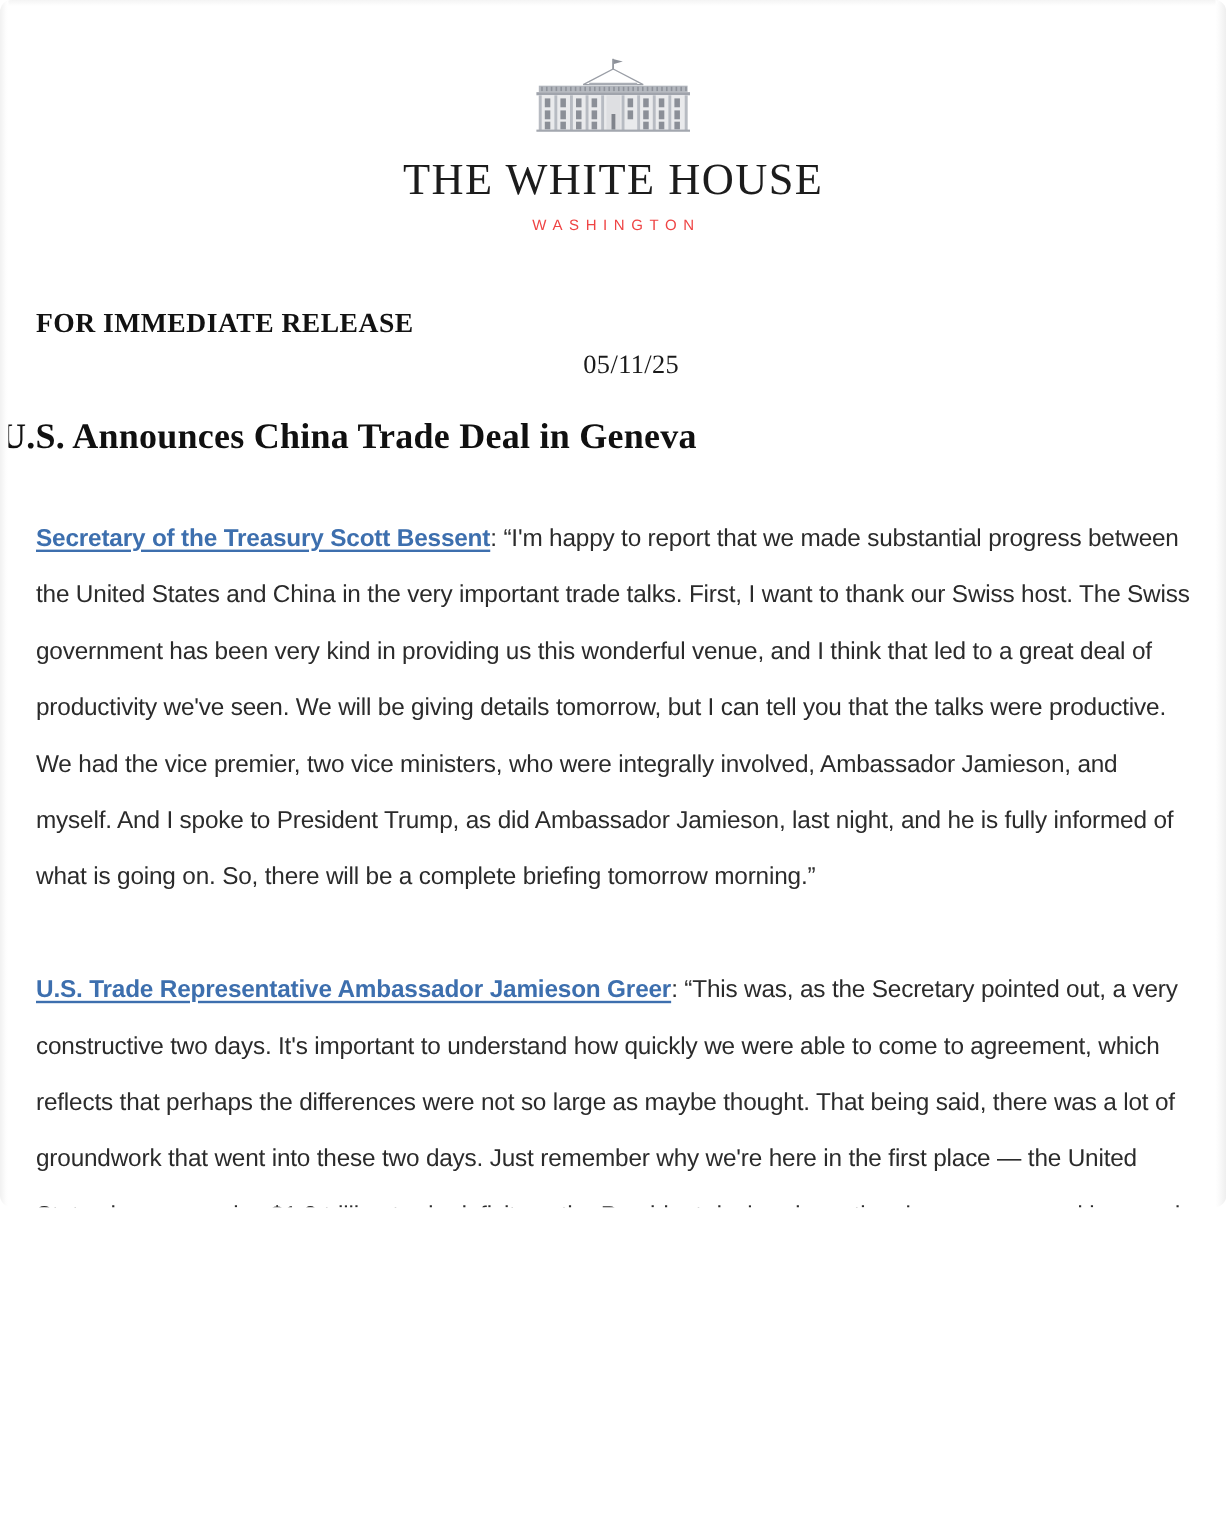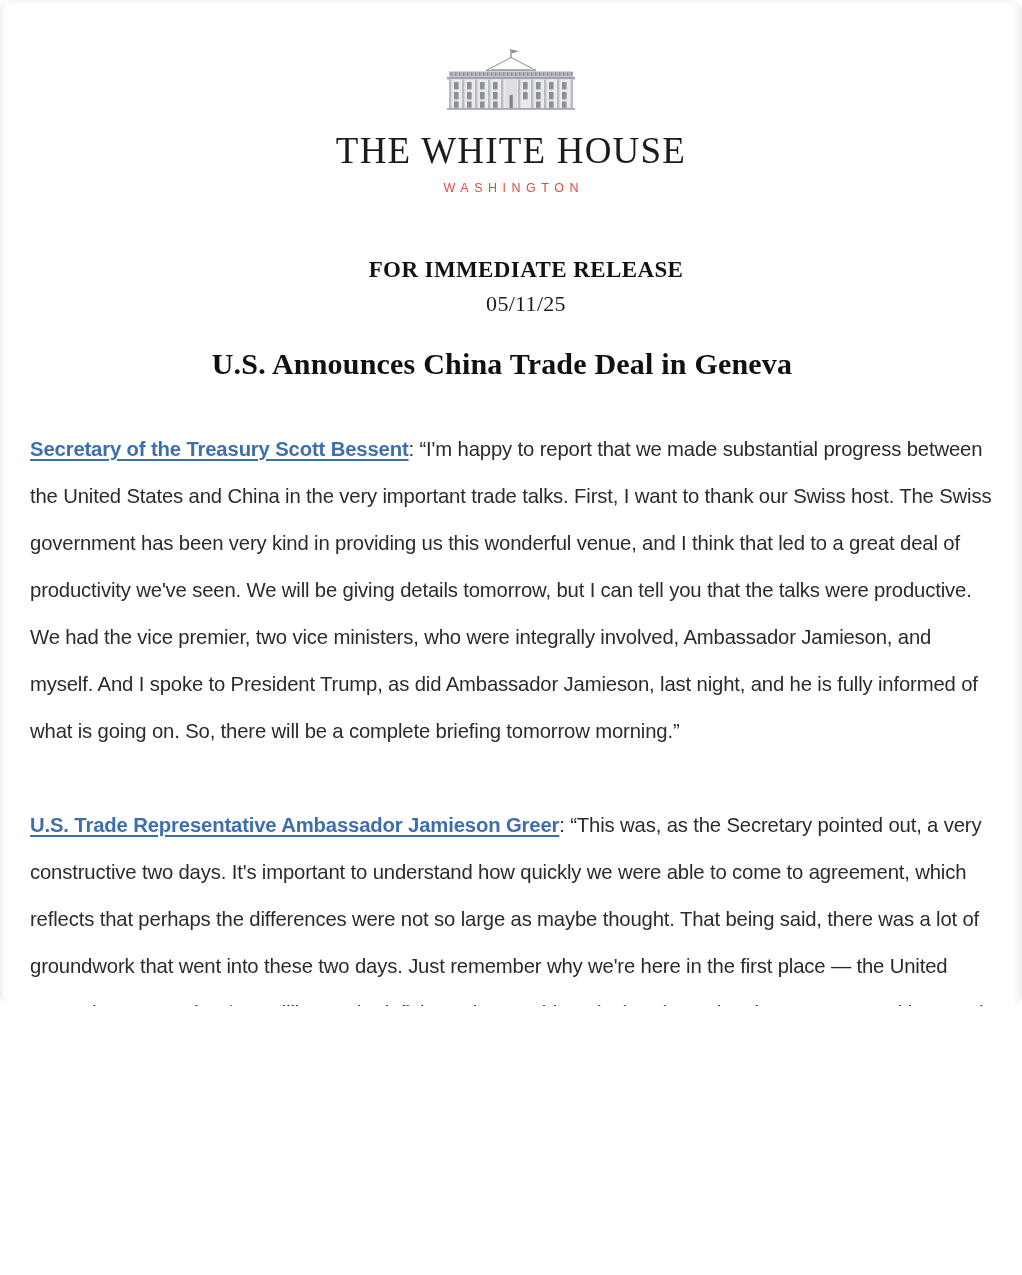--- a/index.html
+++ b/index.html
@@ -81,35 +81,33 @@
   
   .release-block {
     margin: 62px 0 0 30px;
   }
   .release-line {
     font-family: "Liberation Serif", serif;
     font-weight: bold;
     font-size: 23px;
     letter-spacing: 0.4px;
     color: #121212;
-    text-align: center;
   }
   .release-date {
     font-family: "Liberation Serif", serif;
     font-size: 22px;
     color: #1a1a1a;
     margin-top: 8px;
     letter-spacing: 0.3px;
     text-align: center;
   }
 
   
   .headline {
     margin: 30px 0 0 0;
-    text-align: center;
     font-family: "Liberation Serif", serif;
     font-weight: bold;
     font-size: 30px;
     letter-spacing: 0.2px;
     color: #101010;
     padding-right: 18px;
   }
 
   
   .body-wrap {

